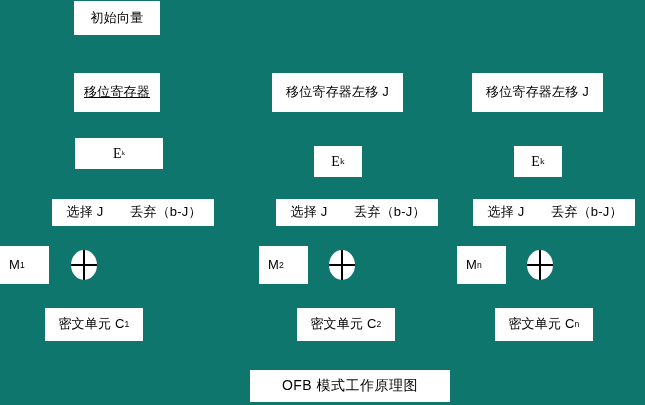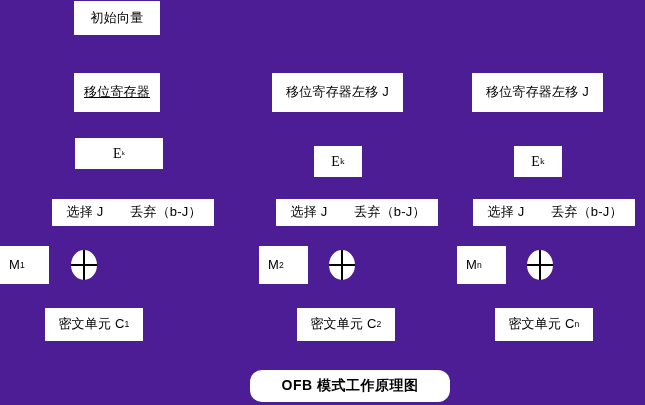--- a/index.html
+++ b/index.html
@@ -4,21 +4,21 @@
 <style>
   html, body {
     margin: 0;
     padding: 0;
     background: #000000;
   }
   #canvas {
     position: relative;
     width: 645px;
     height: 405px;
-    background: #4c1d95;
+    background: #0f766e;
     overflow: hidden;
     font-family: "Liberation Sans", "DejaVu Sans", sans-serif;
   }
   .box {
     position: absolute;
     background: #ffffff;
     color: #000000;
     box-sizing: border-box;
     display: flex;
     align-items: center;
@@ -30,24 +30,23 @@
   }
   .box.left-pad {
     justify-content: flex-start;
     padding-left: 9px;
   }
   .box.serif {
     font-family: "Liberation Serif", "DejaVu Serif", serif;
     font-size: 14px;
   }
   .box.title {
-    font-weight: bold;
+    font-weight: normal;
     font-size: 14px;
     letter-spacing: 0.5px;
-    border-radius: 12px;
   }
   .sub {
     font-size: 0.66em;
     vertical-align: sub;
     line-height: 1;
   }
   .sub-tiny {
     font-size: 0.45em;
     vertical-align: sub;
     line-height: 1;

